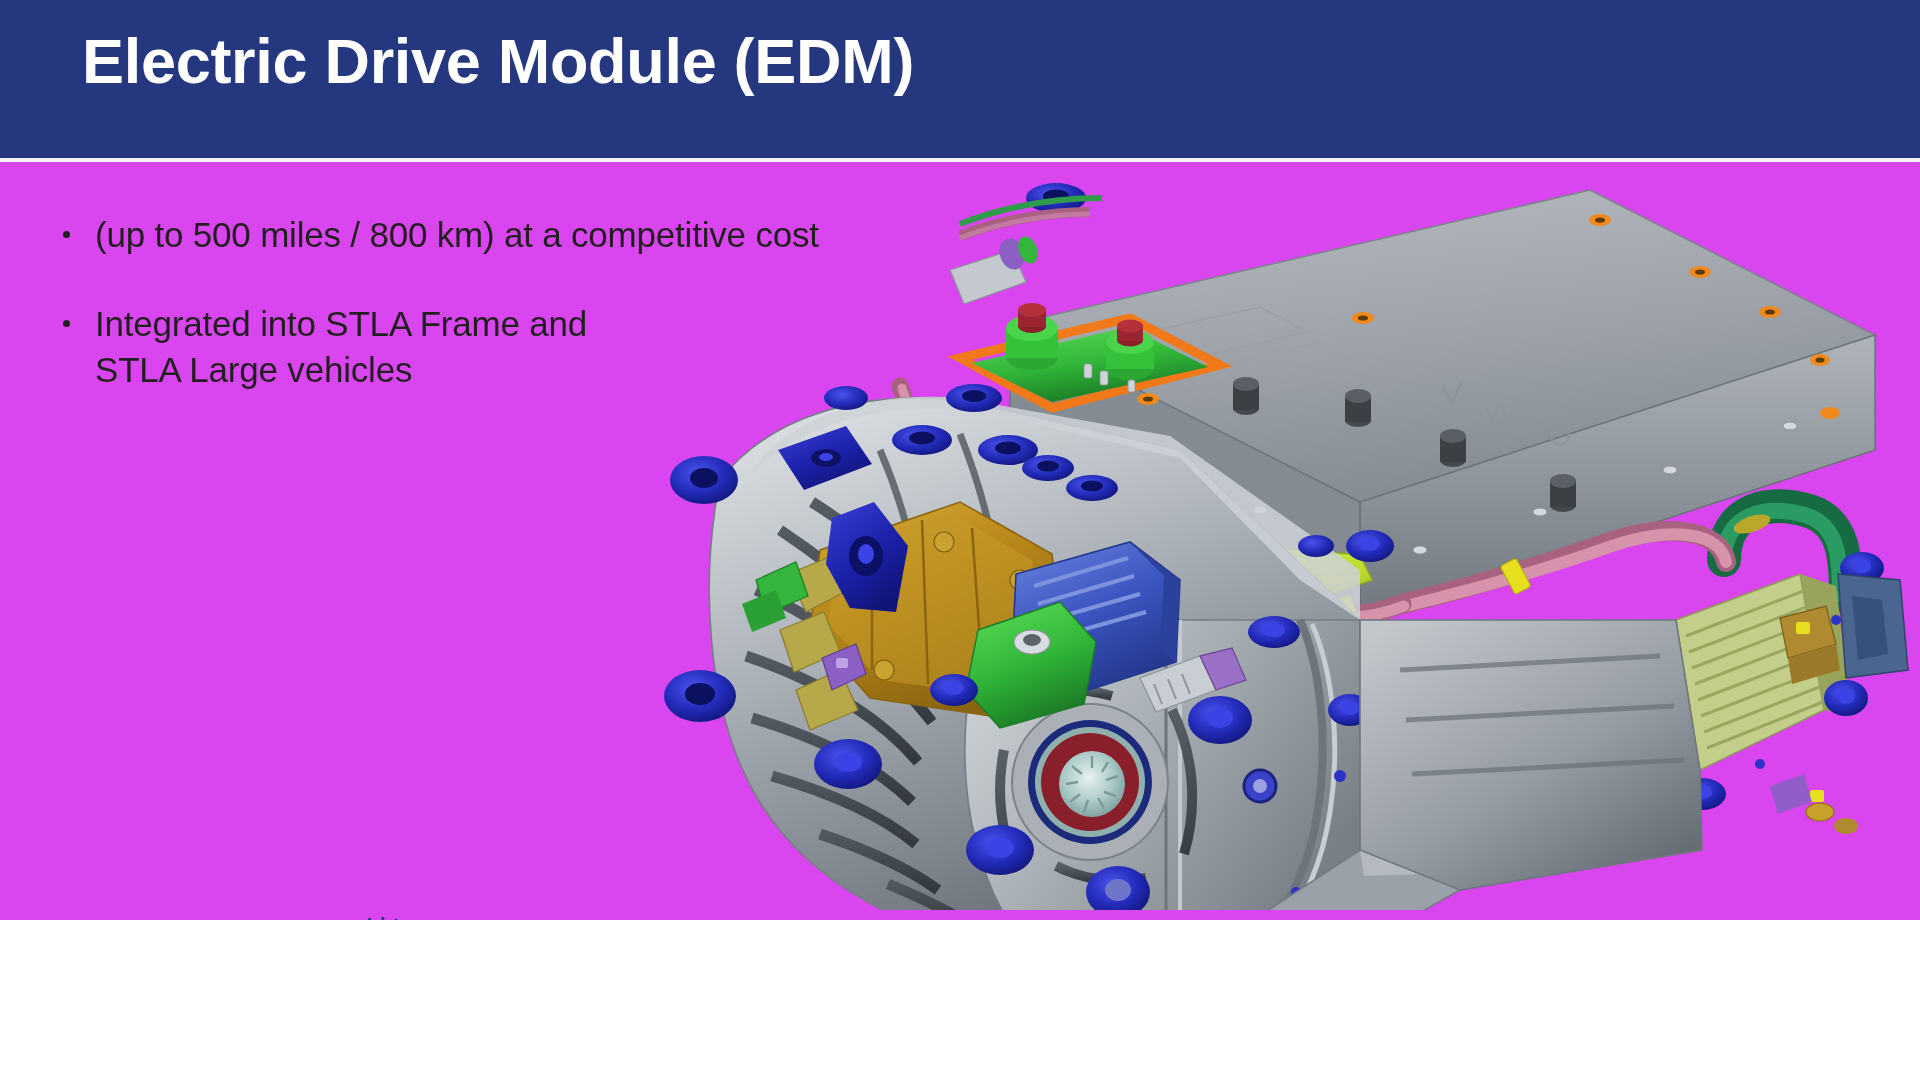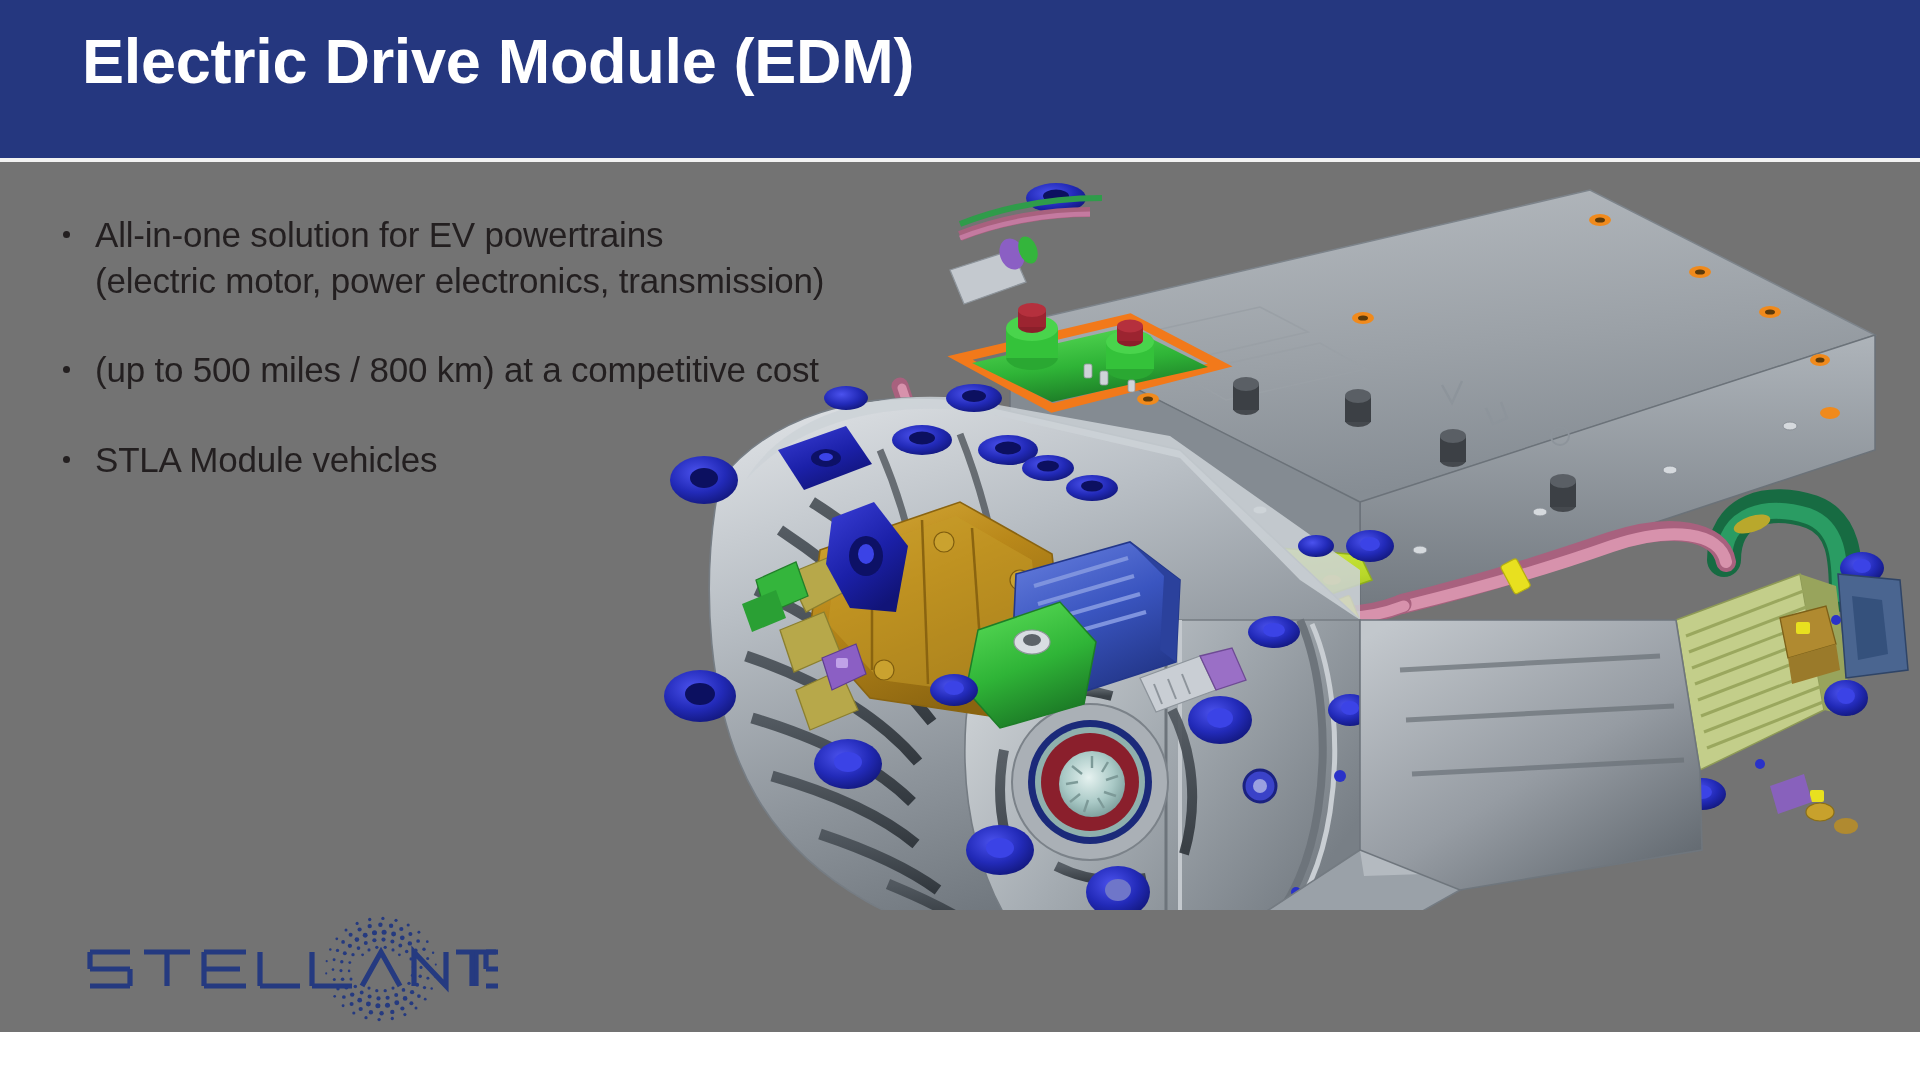--- a/index.html
+++ b/index.html
@@ -5,22 +5,22 @@
 <style>
   * { box-sizing: border-box; margin: 0; padding: 0; }
   html, body {
     width: 1920px; height: 1080px;
     overflow: hidden;
     background: #ffffff;
     font-family: "Liberation Sans", sans-serif;
   }
   .slide {
     position: relative;
-    width: 1920px; height: 1032px;
-    background: #737373;
+    width: 1920px; height: 920px;
+    background: #d946ef;
     overflow: hidden;
   }
 
   
   .header-band {
     position: absolute;
     left: 0; top: 0;
     width: 1920px; height: 158px;
     background: #25377f;
   }
@@ -94,34 +94,30 @@
 <body>
 
 <div class="slide">
 
   <div class="header-band"></div>
   <div class="header-underline"></div>
   <div class="header-title">Electric Drive Module (EDM)</div>
 
   <div class="bullets">
 
-    <div class="bullet">
-      <span class="dot"></span>
-      <span class="ln">All-in-one solution for EV powertrains</span>
-      <span class="ln">(electric motor, power electronics, transmission)</span>
-    </div>
 
     <div class="bullet">
       <span class="dot"></span>
       <span class="ln">(up to 500 miles / 800 km) at a competitive cost</span>
     </div>
 
     <div class="bullet">
       <span class="dot"></span>
-      <span class="ln">STLA Module vehicles</span>
+      <span class="ln">Integrated into STLA Frame and</span>
+      <span class="ln">STLA Large vehicles</span>
     </div>
 
   </div>
 
   <div class="logo">
     <svg viewBox="0 0 420 120" xmlns="http://www.w3.org/2000/svg">
       <g id="logo-dots" fill="#253a80">
           <circle cx="315.0" cy="76.1" r="1.56" fill="#253a80"></circle>
           <circle cx="307.2" cy="78.7" r="1.64" fill="#253a80"></circle>
           <circle cx="298.8" cy="78.7" r="1.64" fill="#253a80"></circle>

